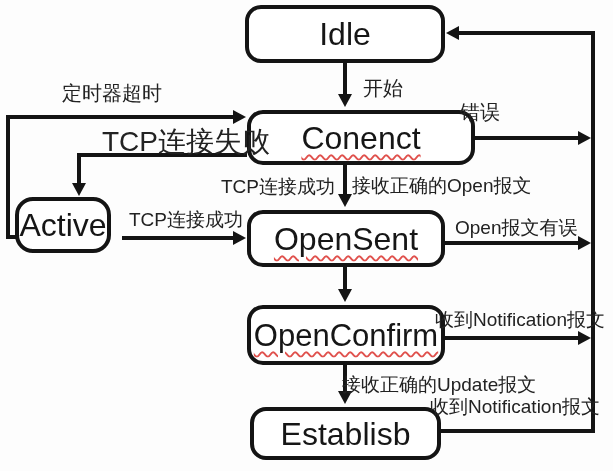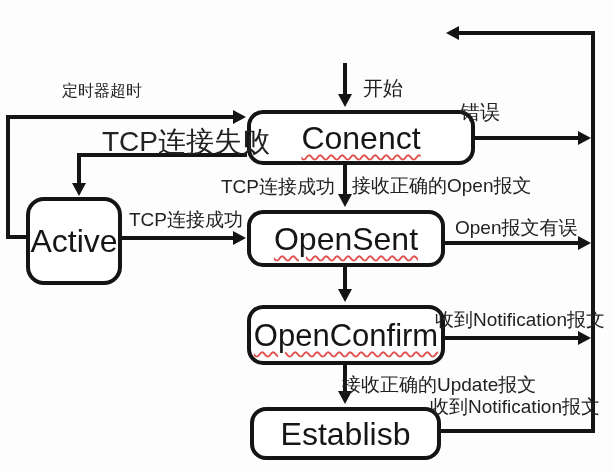--- a/index.html
+++ b/index.html
@@ -112,46 +112,49 @@
   <div class="ah ah-down" style="left:338px;top:289px"></div>
 
   <div class="line" style="left:445px;top:336px;width:135px;height:4px"></div>
   <div class="ah ah-right" style="left:578px;top:331px"></div>
 
   <div class="line" style="left:343px;top:365px;width:4px;height:27px"></div>
   <div class="ah ah-down" style="left:338px;top:391px"></div>
 
   <div class="line" style="left:441px;top:429px;width:154px;height:4px"></div>
 
+  <div class="state" style="left:245px;top:5px;width:200px;height:58px">
+    <span class="state-label">Idle</span>
+  </div>
 
   <div class="state" style="left:247px;top:110px;width:228px;height:55px">
     <span class="state-label misspelled">Conenct</span>
   </div>
 
-  <div class="state" style="left:26px;top:197px;width:96px;height:88px;border-radius:18px">
+  <div class="state" style="left:15px;top:197px;width:96px;height:56px;border-radius:18px">
     <span class="state-label">Active</span>
   </div>
 
   <div class="state" style="left:247px;top:305px;width:198px;height:60px">
     <span class="state-label misspelled" style="font-size:31px">OpenConfirm</span>
   </div>
 
   <div class="state" style="left:247px;top:210px;width:198px;height:57px">
     <span class="state-label misspelled">OpenSent</span>
   </div>
 
   <div class="state" style="left:250px;top:407px;width:191px;height:53px">
     <span class="state-label">Establisb</span>
   </div>
 
   <span class="edge-label" style="left:363px;top:77px;font-size:20px">开始</span>
 
   <span class="edge-label" style="left:460px;top:101px;font-size:20px">错误</span>
 
-  <span class="edge-label" style="left:62px;top:82px;font-size:16px">定时器超时</span>
+  <span class="edge-label" style="left:62px;top:82px;font-size:20px">定时器超时</span>
 
   <span class="edge-label" style="left:102px;top:127px;font-size:28px">TCP连接失败</span>
 
   <span class="edge-label" style="left:221px;top:177px">TCP连接成功</span>
 
   <span class="edge-label" style="left:352px;top:176px">接收正确的Open报文</span>
 
   <span class="edge-label" style="left:129px;top:210px">TCP连接成功</span>
 
   <span class="edge-label" style="left:455px;top:218px">Open报文有误</span>

